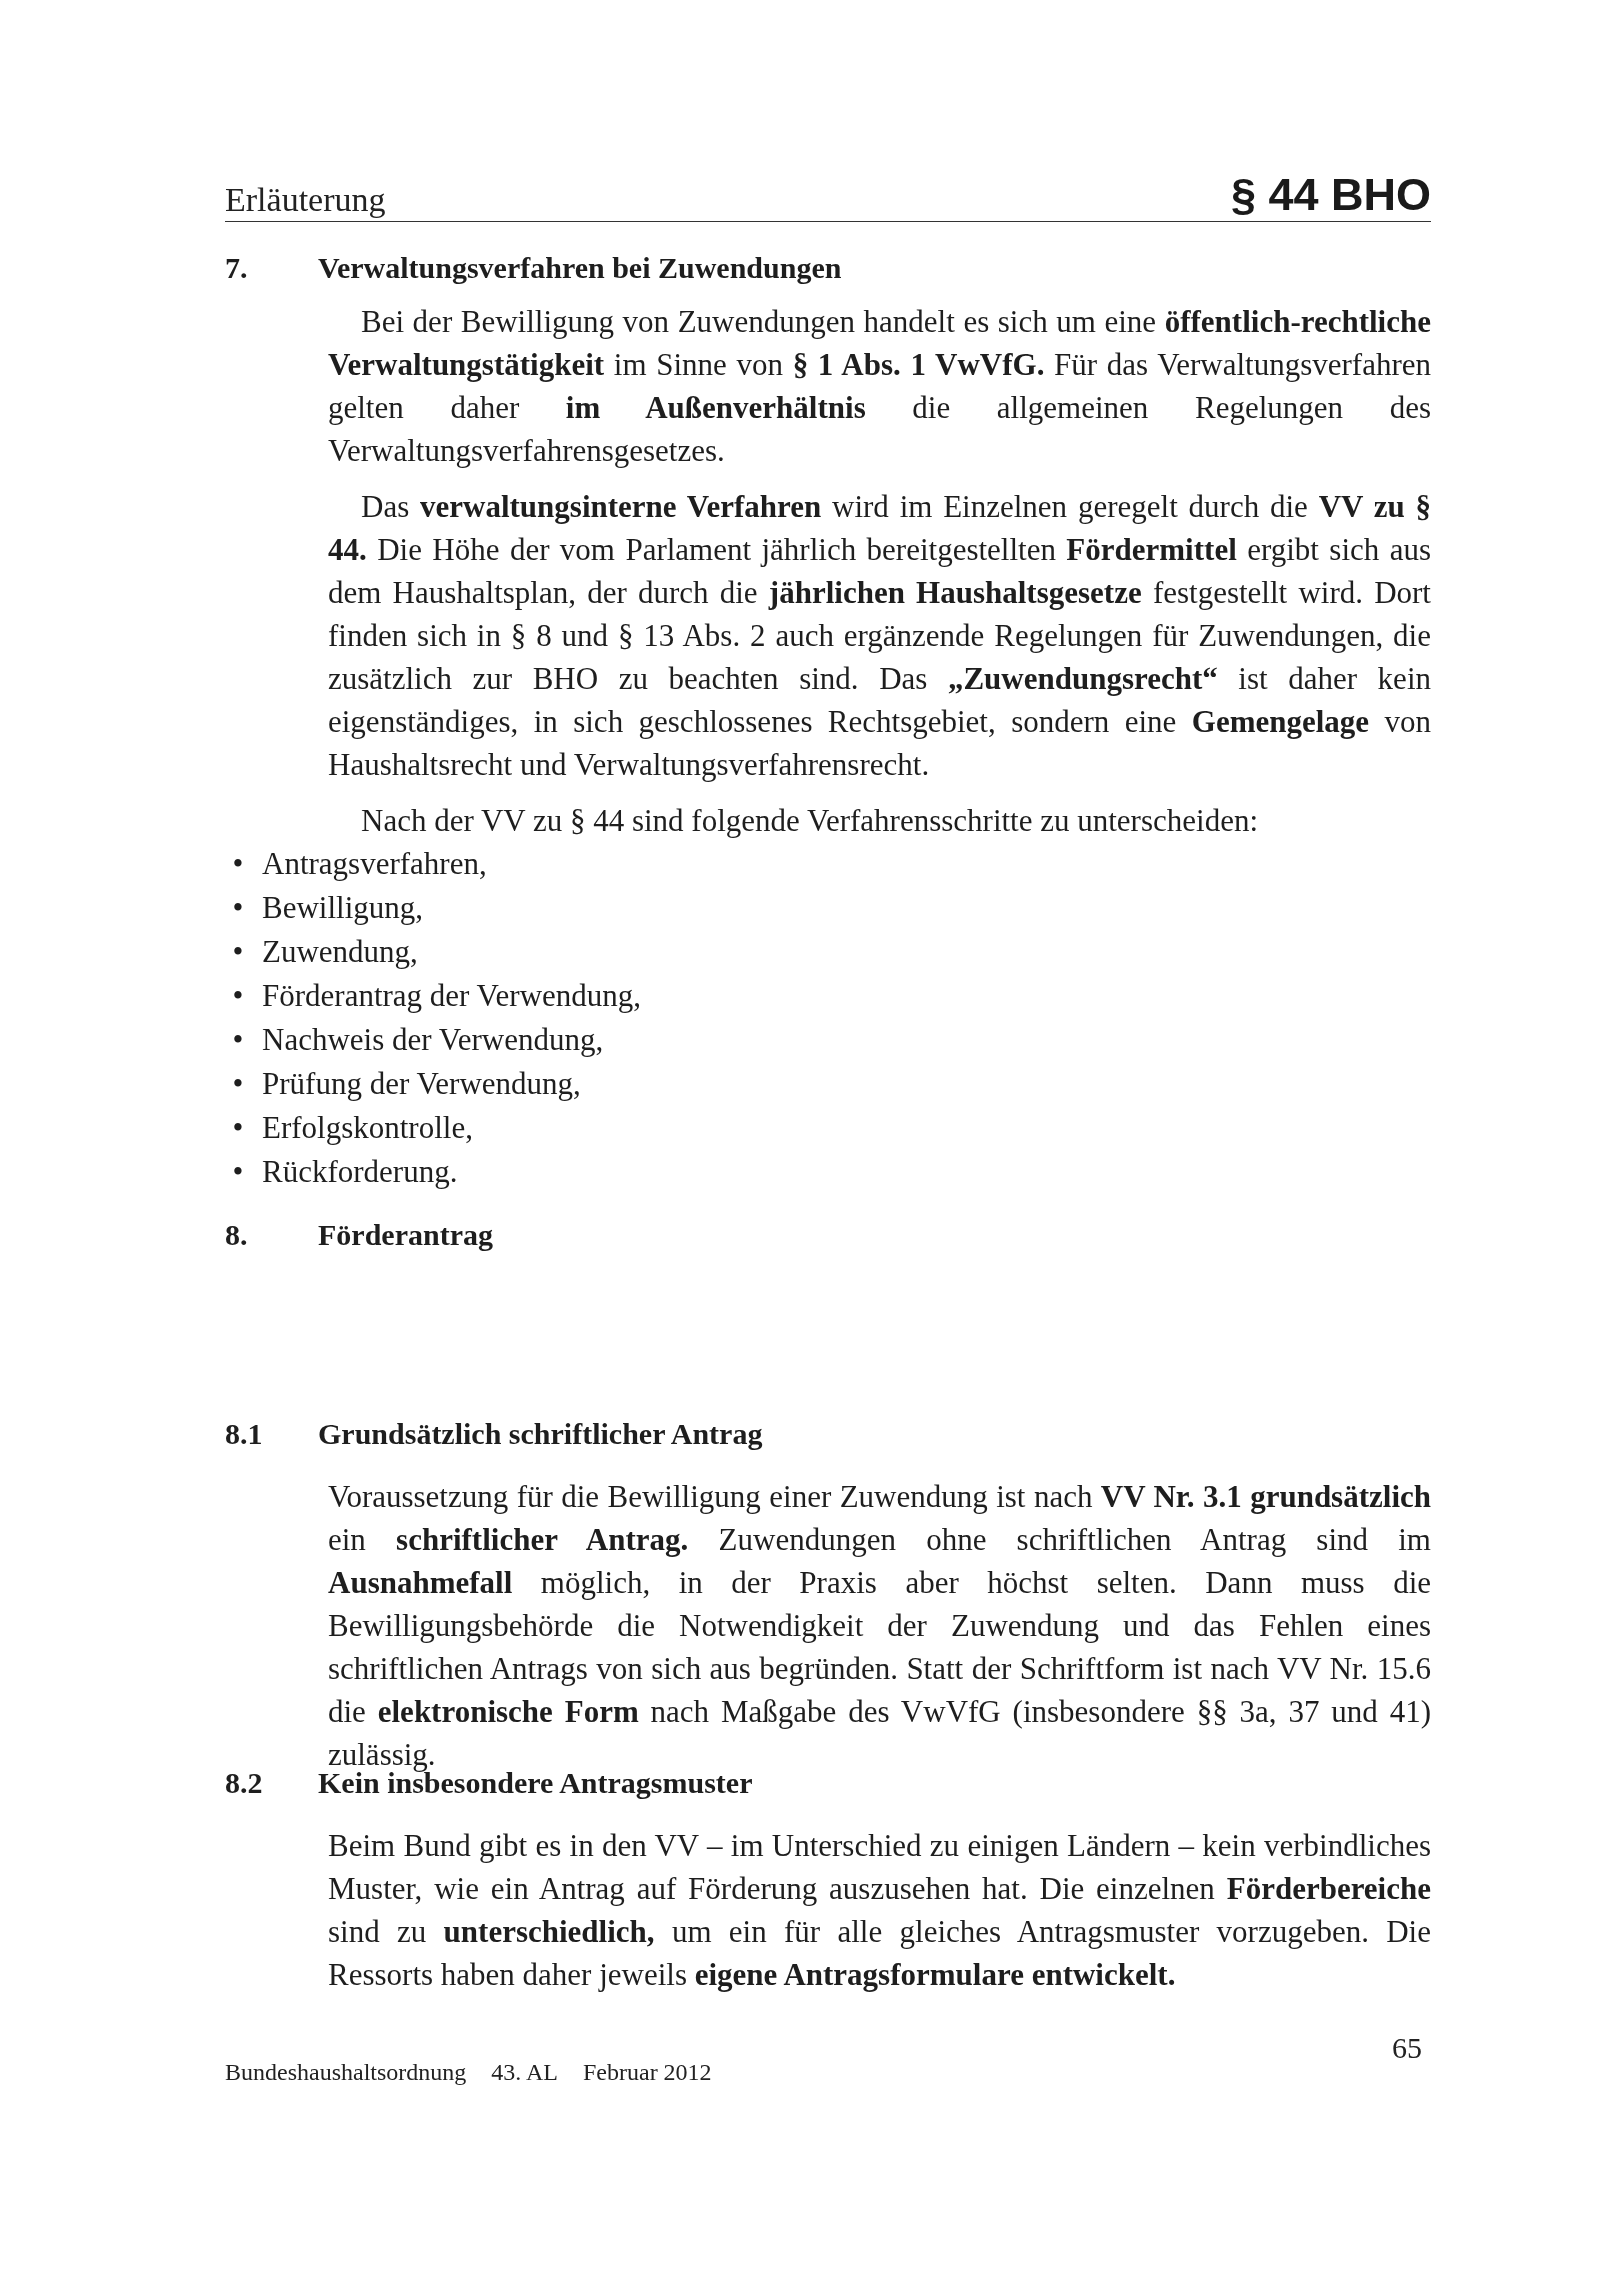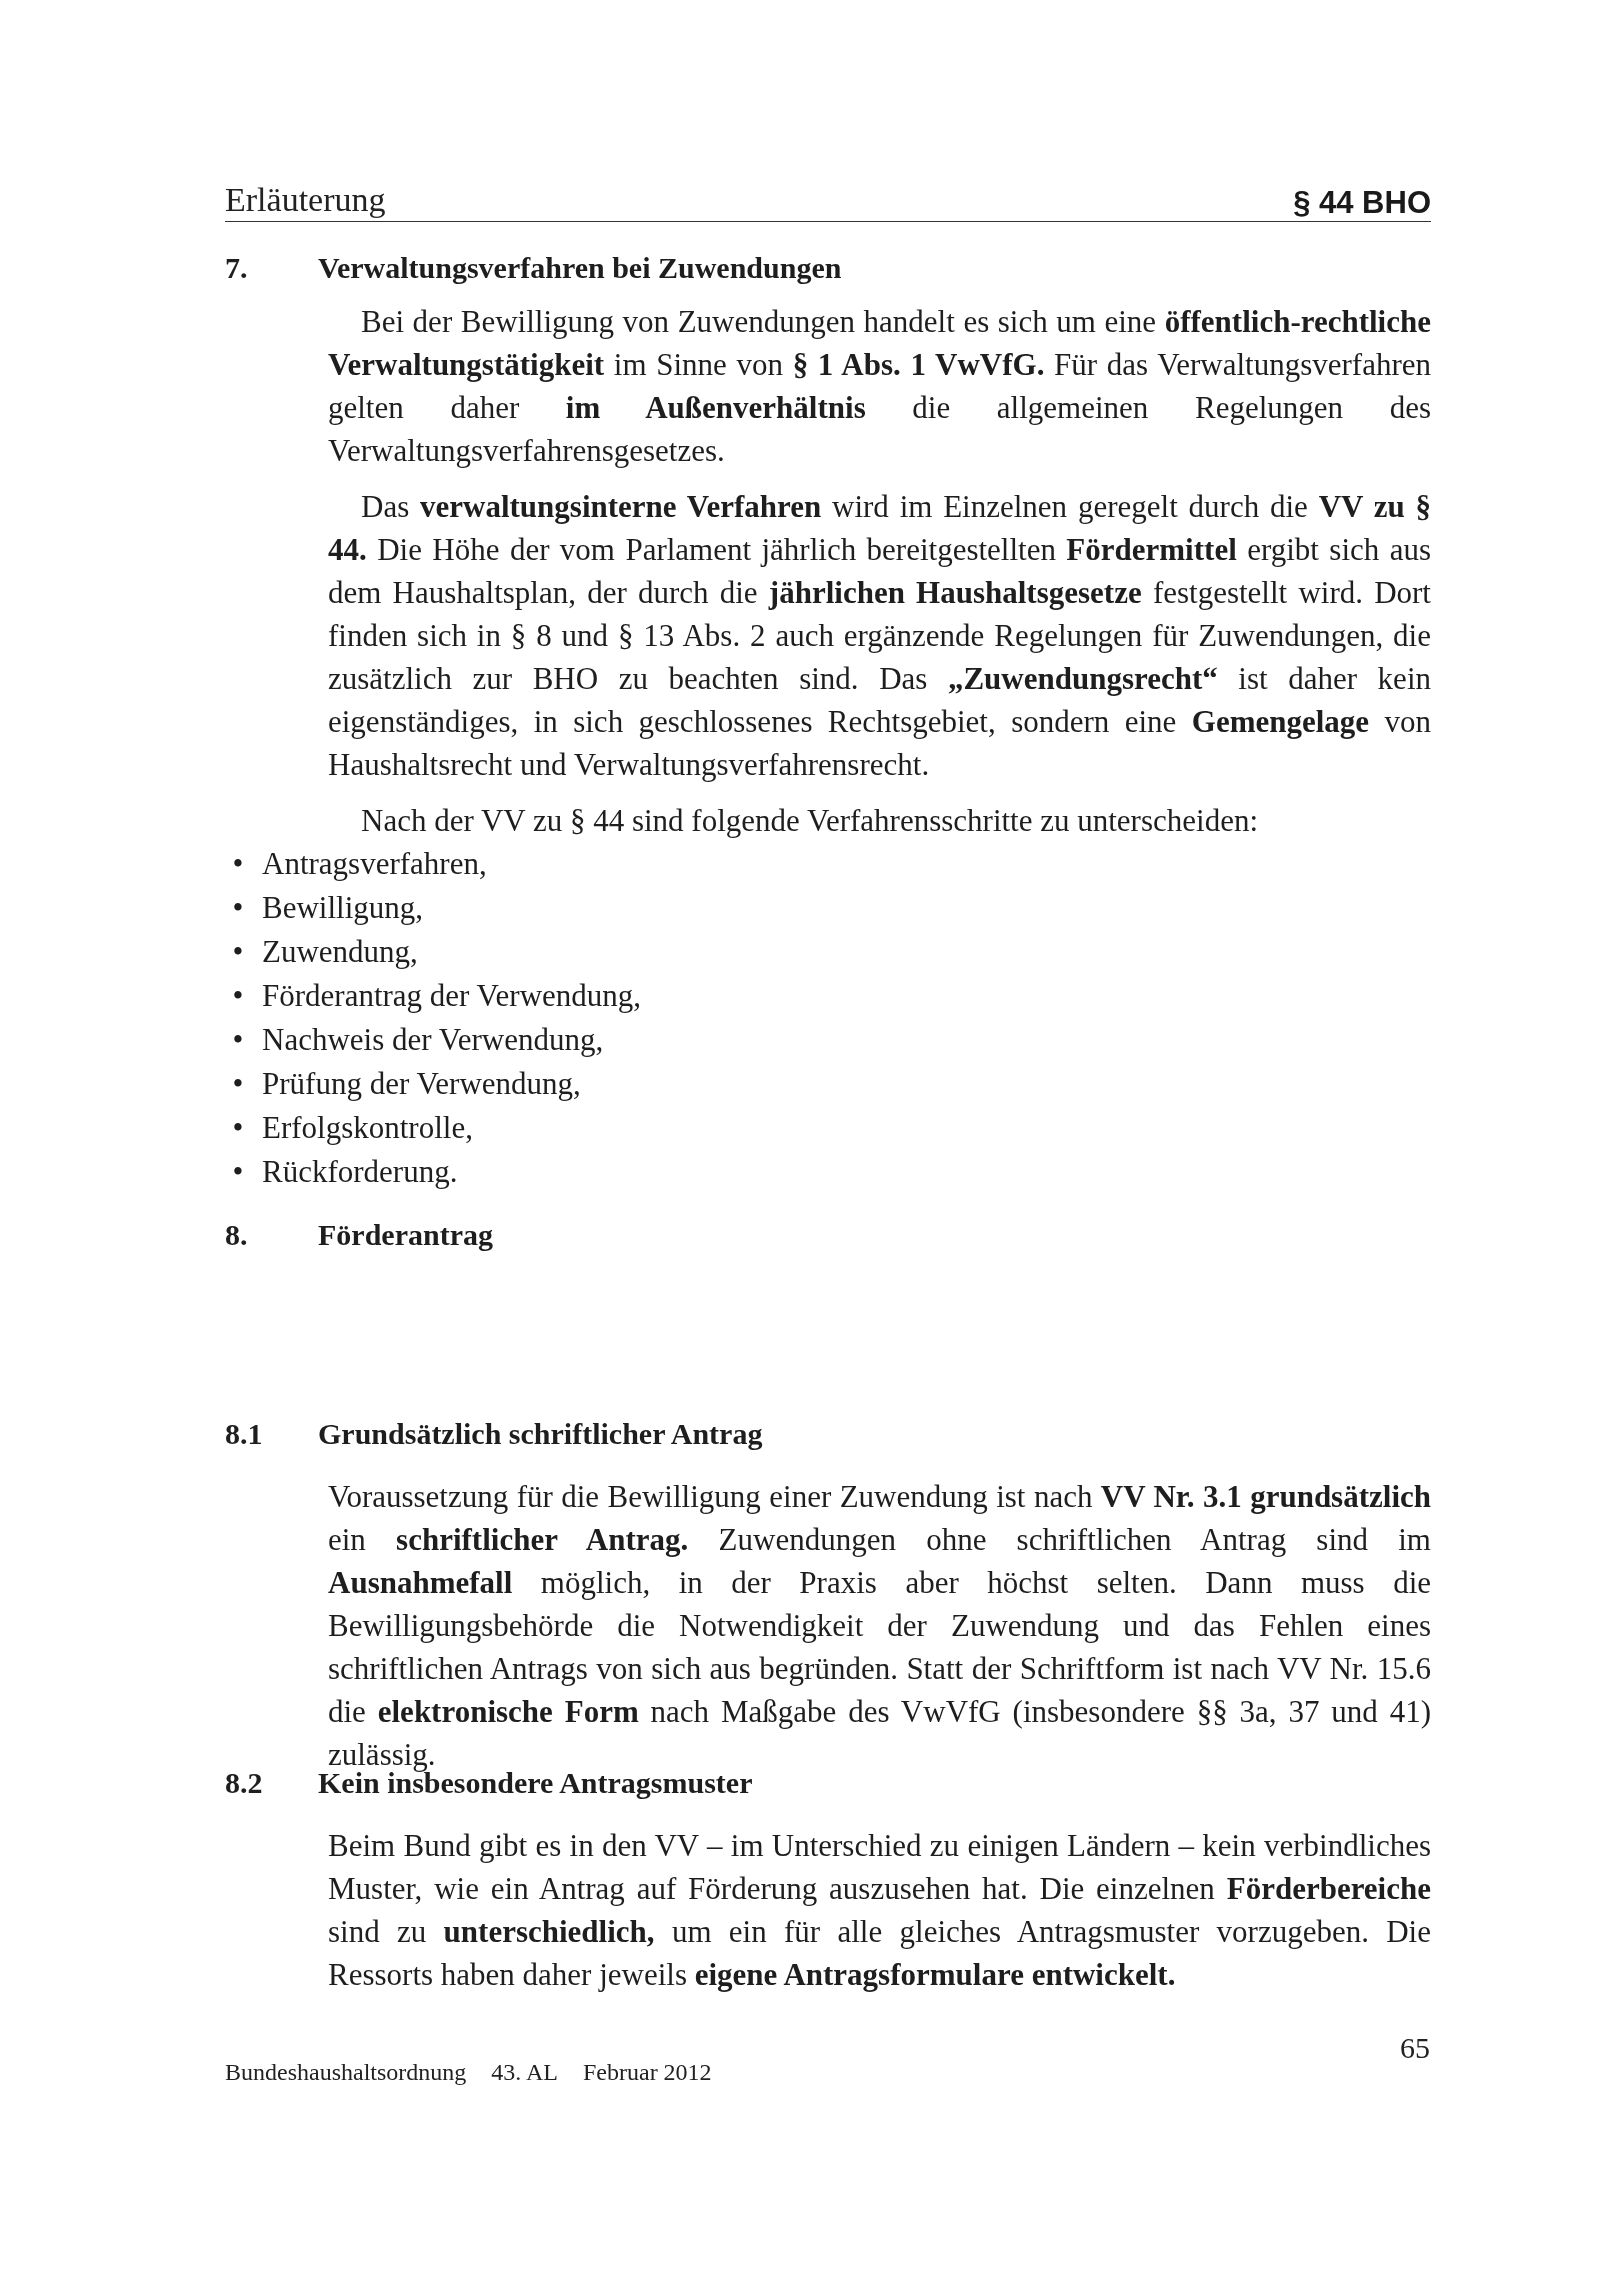--- a/index.html
+++ b/index.html
@@ -5,42 +5,42 @@
   html, body { margin: 0; padding: 0; background: #ffffff; }
   body { width: 1616px; height: 2280px; position: relative; overflow: hidden;
          font-family: "DejaVu Serif", "Liberation Serif", serif; color: #1e1e1e; }
   .page { position: absolute; left: 0; top: 0; width: 1616px; height: 2280px; background: #fff; }
 
   .running-head { position: absolute; left: 225px; top: 161px; width: 1206px; height: 60px;
                   border-bottom: 1.9px solid #333; }
   .rh-left { position: absolute; left: 0; bottom: 1.9px; font-family: "Liberation Serif", serif;
              font-size: 34px; color: #222; }
   .rh-right { position: absolute; right: 0; bottom: 0px; font-family: "Liberation Sans", sans-serif;
-              font-weight: bold; font-size: 31px; color: #1a1a1a; letter-spacing: 0px; }
+              font-weight: bold; font-size: 45px; color: #1a1a1a; letter-spacing: 0px; }
 
   .section { position: absolute; left: 225px; width: 1206px; }
   .sec-head { position: relative; height: 41px; font-family: "Liberation Serif", serif; font-weight: bold;
               font-size: 30px; }
   .sec-num { position: absolute; left: 0; top: 0; }
   .sec-title { position: absolute; left: 93px; top: 0; }
 
   .para { margin-left: 103px; font-family: "Liberation Serif", serif; font-size: 31px; line-height: 43px;
           text-align: justify; text-indent: 0; }
   .para.indent { text-indent: 33px; }
   .para b { font-weight: bold; }
 
   .bullets { list-style: none; margin: 0; padding: 0; margin-left: 103px; }
   .bullets li { position: relative; font-family: "Liberation Serif", serif; font-size: 31px; line-height: 44px;
                 padding-left: 37px; margin-left: -103px + 0px; }
   .bullet-dot { position: absolute; left: 7.5px; top: 0; }
 
   .footer-left { position: absolute; left: 225px; top: 2059px; font-family: "Liberation Serif", serif;
                  font-size: 24px; color: #222; }
   .footer-left span { margin-right: 19px; }
-  .page-number { position: absolute; right: 186px; top: 2031px; font-family: "Liberation Serif", serif;
+  .page-number { position: absolute; right: 194px; top: 2031px; font-family: "Liberation Serif", serif;
                  font-size: 30px; color: #222; }
 </style>
 </head>
 <body>
 
 <div class="page">
 
   <div class="running-head">
     <span class="rh-left">Erläuterung</span>
     <span class="rh-right">§ 44 BHO</span>

